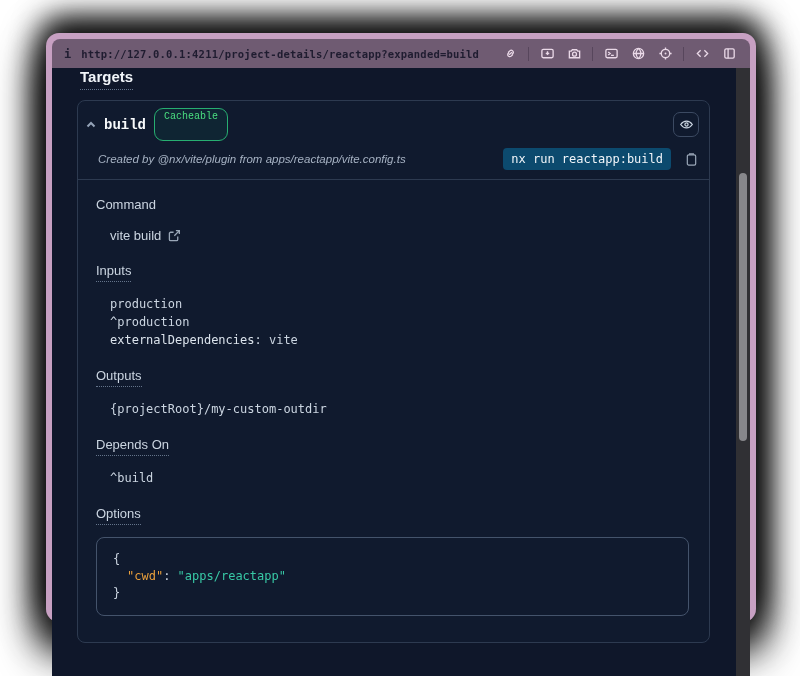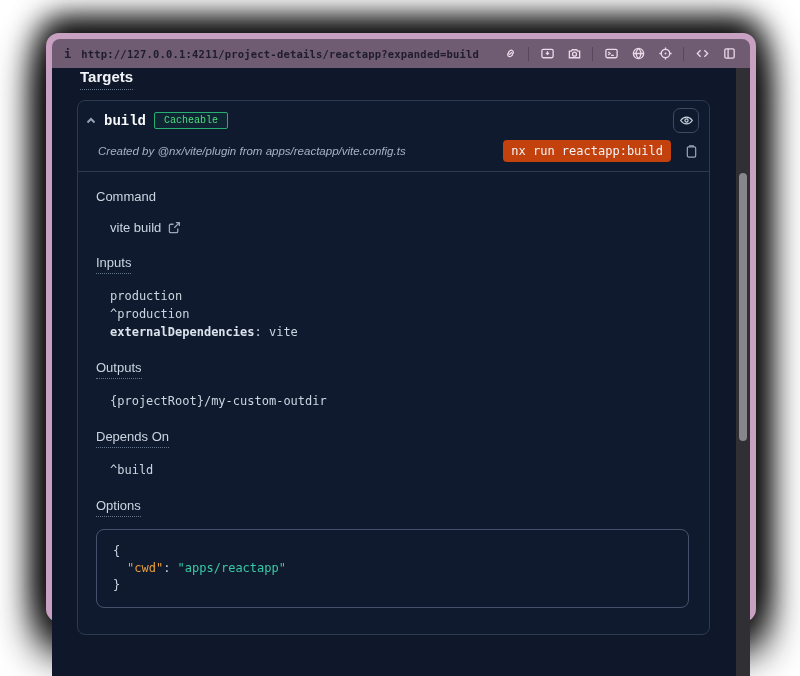--- a/index.html
+++ b/index.html
@@ -59,53 +59,53 @@
     background:#101a2e;
   }
   .card-header-row {
     display:flex; align-items:center; padding:7px 10px 4px 8px; gap:8px; cursor:pointer;font-family:Liberation Mono, monospace;
   }
   .chev { color:#94a3b8; display:flex; }
   .chev svg { width:10px; height:10px; stroke:#94a3b8; stroke-width:2; fill:none; }
   .target-name { color:#f8fafc; font-size:14px; font-weight:700; }
   .badge {
     font-size:10px; color:#4ade80; border:1px solid #27ae71;
-    background:rgba(16,185,129,0.07); border-radius:2px; padding:2px 9px 2px;
+    background:rgba(16,185,129,0.07); border-radius:9px; padding:2px 9px 18px;
   }
   .eye-btn {
     margin-left:auto; width:26px; height:25px; border:1px solid #3c4a62;
     border-radius:7px; display:flex; align-items:center; justify-content:center; cursor:pointer;
   }
   .eye-btn svg { width:15px; height:15px; stroke:#cbd5e1; fill:none; stroke-width:1.3; }
 
   .card-sub-row {
     display:flex; align-items:center; padding:3px 10px 9px 20px; gap:12px;
     border-bottom:1px solid #2d3a50;
   }
   .created-by { color:#a6b2c3; font-size:11.5px; font-style:italic; flex:1; }
   .run-chip {
-    background:#c2410c; color:#f1f5f9; font-size:12px; border-radius:4px;
+    background:#0c4a6e; color:#f1f5f9; font-size:12px; border-radius:4px;
     padding:4px 8px; font-family:"DejaVu Sans Mono", monospace; white-space:nowrap;
   }
   .copy-btn { width:16px; height:18px; display:flex; align-items:center; justify-content:center; cursor:pointer; }
   .copy-btn svg { width:13px; height:15px; stroke:#9aa7b8; fill:none; stroke-width:1.3; }
 
   .card-body { padding:15px 20px 26px 18px; }
   .sec-heading { color:#cbd5e1; font-size:13px; font-weight:500; display:inline-block; }
   .sec-heading.dotted { border-bottom:1px dotted #64748b; padding-bottom:3px; }
   .sec-block { margin-bottom:17px; }
   .sec-value { margin:13px 0 0 14px; }
 
   .cmd-line { display:inline-flex; align-items:center; gap:7px; color:#cbd5e1; font-size:13px; }
   .ext-link-btn { display:flex; cursor:pointer; }
   .ext-link-btn svg { width:13px; height:13px; stroke:#9aa7b8; fill:none; stroke-width:1.4; }
 
   .mono { font-family:"DejaVu Sans Mono", monospace; font-size:12px; color:#cbd5e1; }
   .mono-line { line-height:18px; }
-  .mono-bold { font-weight:bold; color:#dbe3ec; }
+  .mono-bold { font-weight:normal; color:#dbe3ec; }
 
   .options-box {
     margin:12px 0 0 0; border:1px solid #44536b; border-radius:8px;
     padding:13px 16px; font-family:"DejaVu Sans Mono", monospace; font-size:12px;
     line-height:17px; color:#cbd5e1;
   }
   .json-key { color:#eba03c; }
   .json-val { color:#38c9a6; }
   .json-indent { padding-left:14px; }
 </style>

